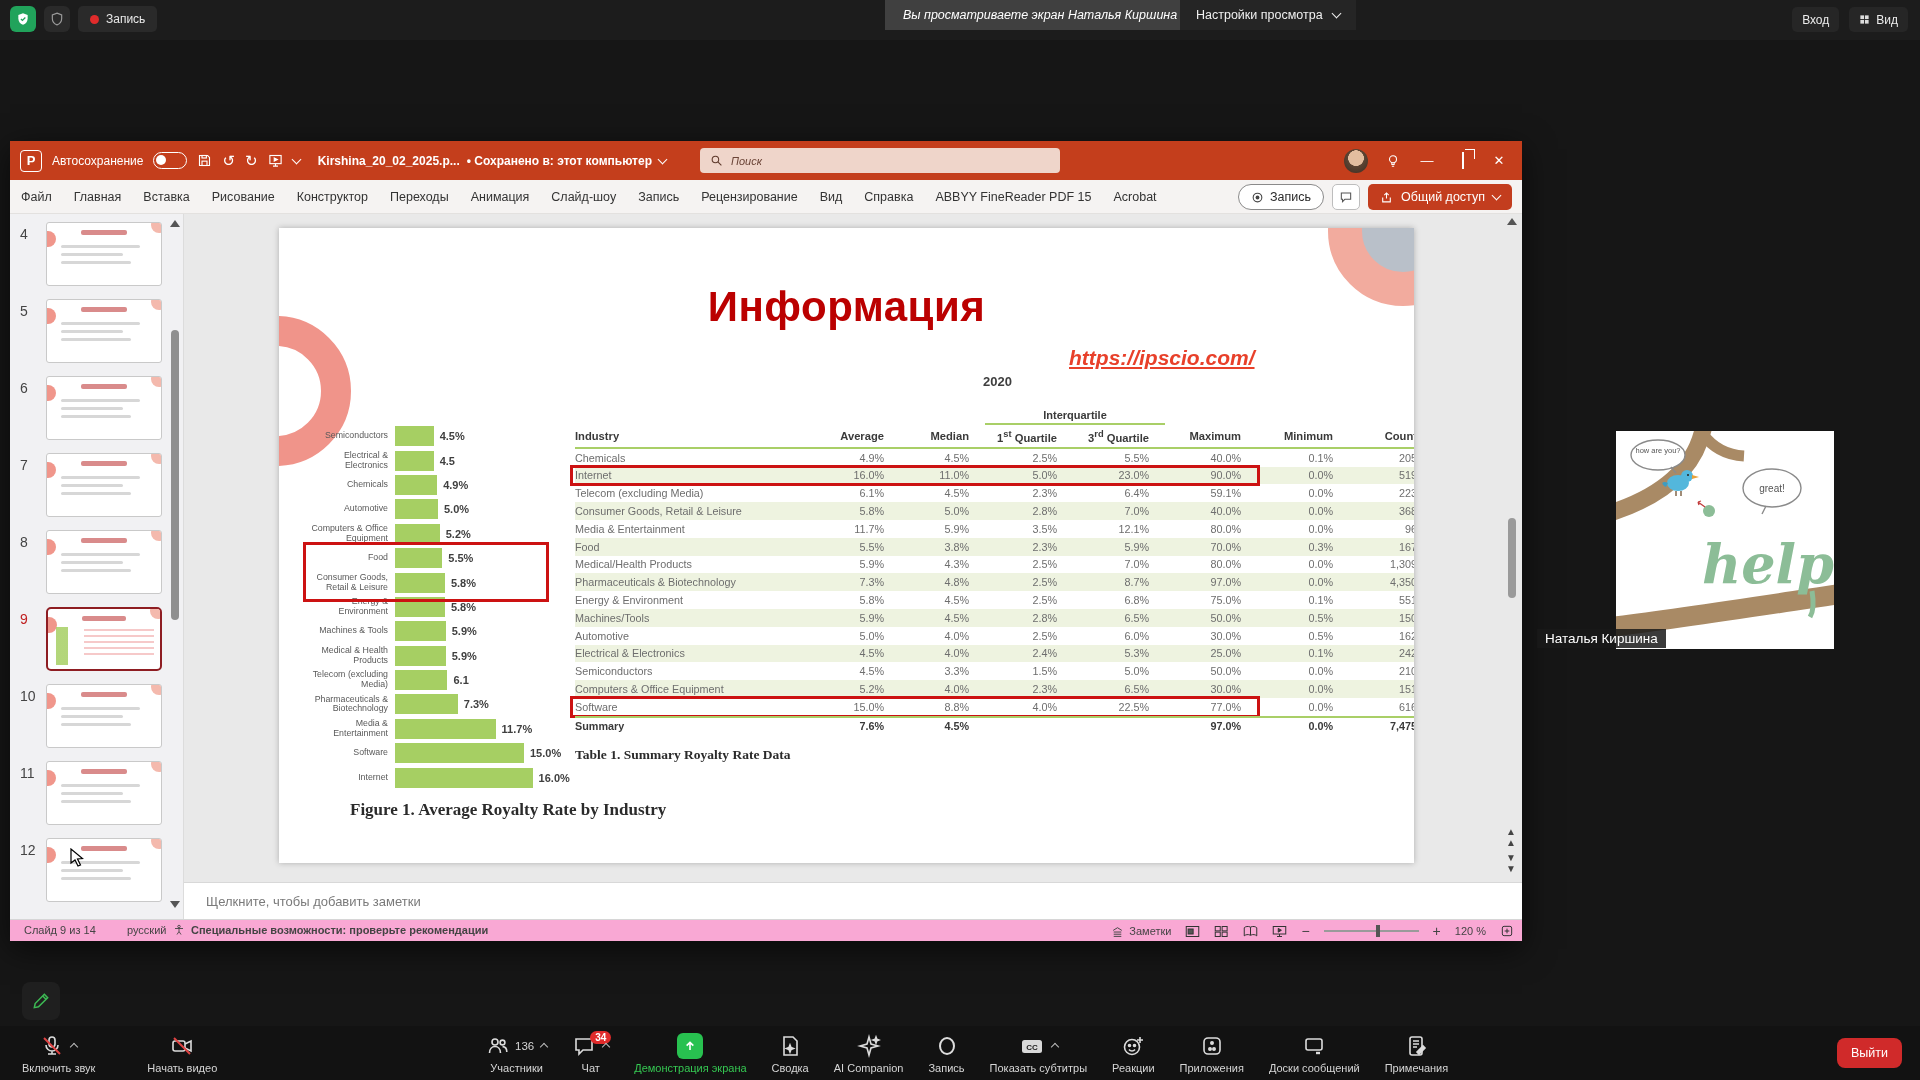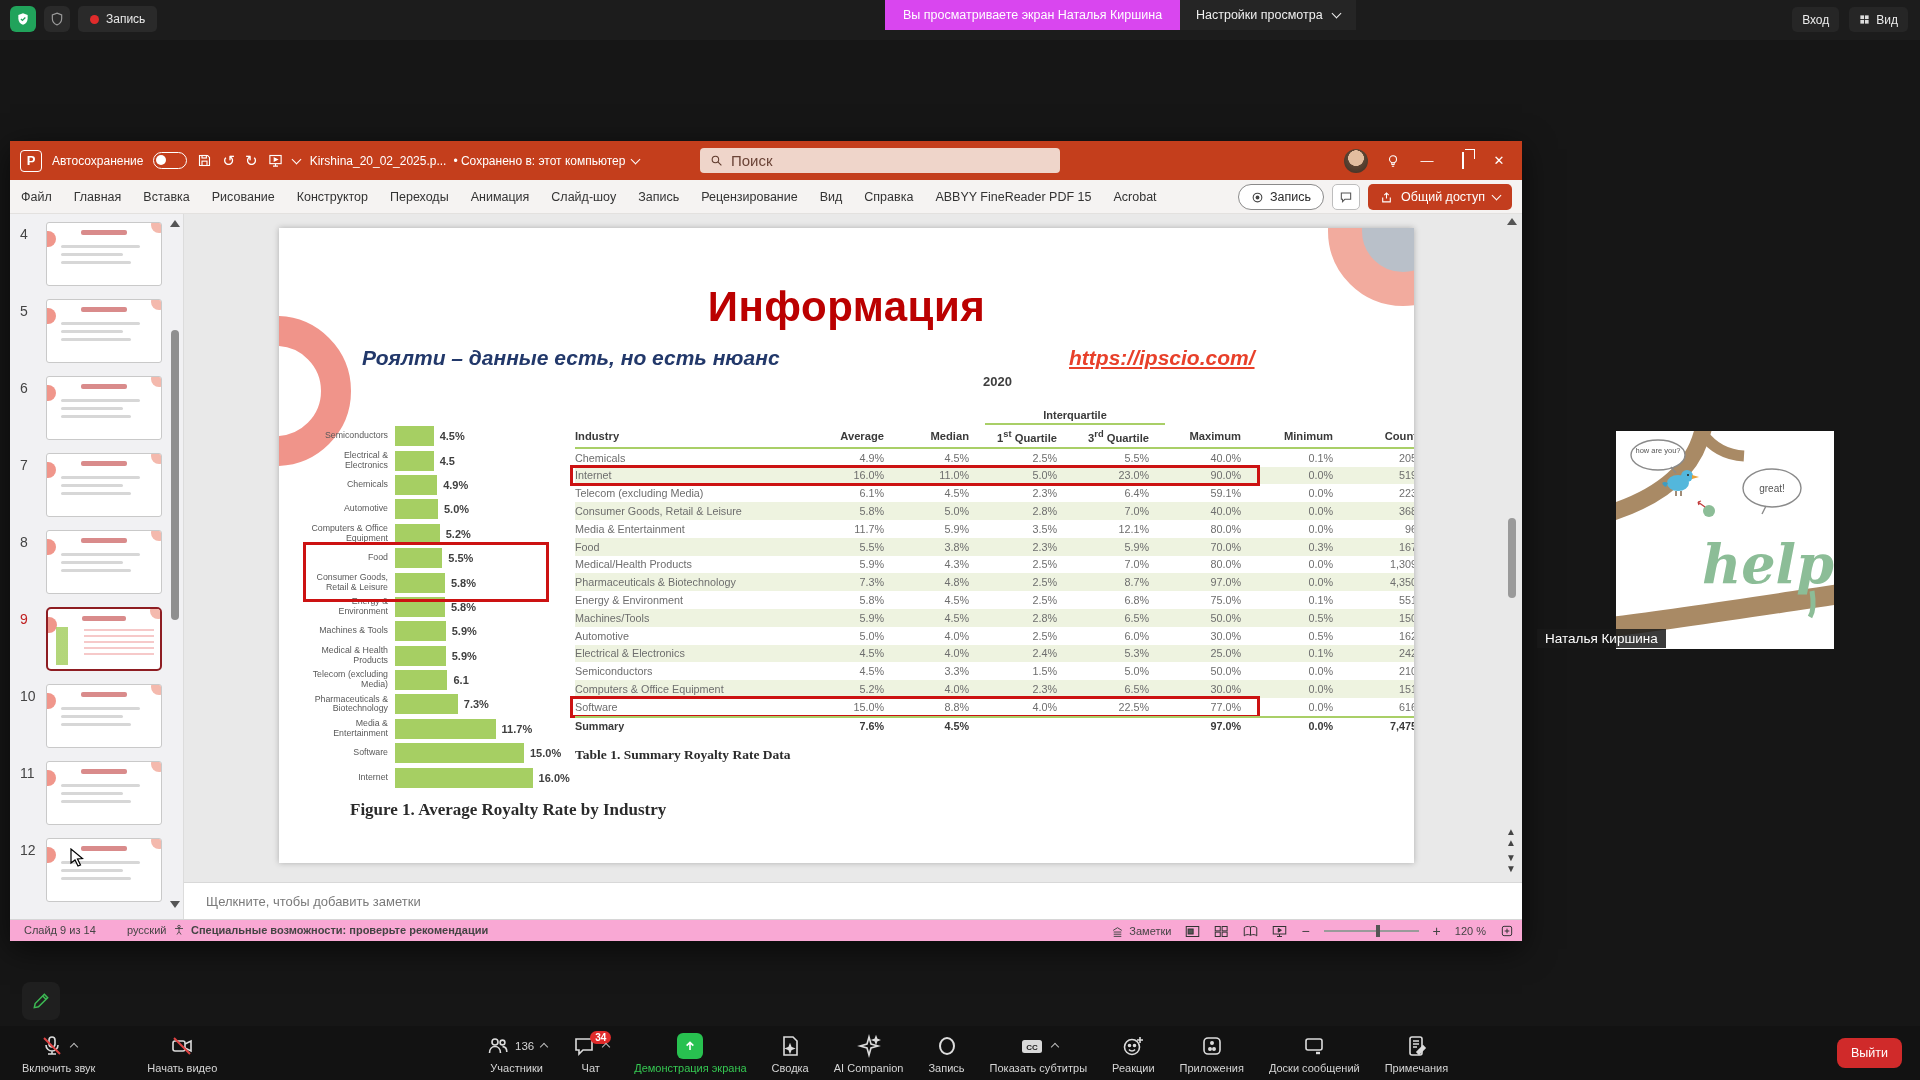--- a/index.html
+++ b/index.html
@@ -9,46 +9,46 @@
 
   
   .topbar { position:absolute; left:0; top:0; width:1920px; height:40px; background:#1c1c1c; }
   .tb-left { position:absolute; left:10px; top:6px; display:flex; align-items:center; gap:8px; }
   .tb-ico { width:26px; height:26px; border-radius:6px; display:flex; align-items:center; justify-content:center; }
   .tb-shield { background:#21a35b; }
   .tb-enc { background:#2a2a2a; }
   .tb-pill { height:26px; background:#2a2a2a; border-radius:5px; color:#e8e8e8; font-size:12px;
              display:flex; align-items:center; gap:7px; padding:0 12px; }
   .reddot { width:9px; height:9px; border-radius:50%; background:#e02b2b; }
-  .tb-banner { position:absolute; left:885px; top:0; height:30px; background:#d946ef; color:#fff;
-               font-size:12.5px; display:flex; align-items:center; padding:0 18px; }
+  .tb-banner { position:absolute; left:885px; top:0; height:30px; background:#404040; color:#fff;
+               font-size:12.5px; display:flex; align-items:center; padding:0 18px;font-style:italic; }
   .tb-settings { position:absolute; left:1180px; top:0; height:30px; background:#252525; color:#f0f0f0;
                  font-size:12.5px; display:flex; align-items:center; gap:10px; padding:0 16px; }
   .tb-right { position:absolute; right:12px; top:7px; display:flex; gap:10px; }
   .tb-btn { height:25px; background:#262626; border-radius:5px; color:#ececec; font-size:12px;
             display:flex; align-items:center; gap:6px; padding:0 10px; }
   .chev { width:7px; height:7px; border-right:1.6px solid currentColor; border-bottom:1.6px solid currentColor;
           transform:rotate(45deg); display:inline-block; margin-top:-3px; }
 
   
   .ppt { position:absolute; left:10px; top:141px; width:1512px; height:800px; background:#fff;
          box-shadow:0 8px 30px rgba(0,0,0,.6); }
   .ppt-title { position:absolute; left:0; top:0; width:100%; height:39px; background:#c43e1c;
                display:flex; align-items:center; color:#fff; font-size:12px; }
   .pt-left { display:flex; align-items:center; gap:10px; padding-left:10px; }
   .ppt-logo { width:22px; height:22px; border:1.6px solid #fff; border-radius:4px; color:#fff;
               font-weight:bold; font-size:13px; display:flex; align-items:center; justify-content:center; }
   .toggle { width:34px; height:17px; border:1.5px solid #fff; border-radius:9px; position:relative; }
   .toggle::after { content:""; position:absolute; left:2px; top:1.8px; width:10px; height:10px; border-radius:50%; background:#fff; }
   .pt-ic { color:#fff; font-size:15px; line-height:1; display:flex; align-items:center; }
-  .pt-file { display:flex; align-items:center; gap:7px; white-space:nowrap; }
+  .pt-file { margin-left:8px; display:flex; align-items:center; gap:7px; white-space:nowrap;font-weight:bold; }
   .pt-search { position:absolute; left:690px; top:7px; width:360px; height:25px; background:#efd5ca;
                border-radius:4px; display:flex; align-items:center; gap:8px; padding:0 10px; }
-  .pt-search input { border:none; outline:none; background:transparent; font-size:15px; color:#5e3a2c; width:300px;
-                     font-family:"Liberation Sans", sans-serif; }
+  .pt-search input { border:none; outline:none; background:transparent; font-size:11px; color:#5e3a2c; width:300px;
+                     font-family:"Liberation Sans", sans-serif;font-style:italic; }
   .pt-search input::placeholder { color:#6b4437; opacity:1; }
   .pt-right { position:absolute; right:0; top:0; height:39px; display:flex; align-items:center; gap:18px; padding-right:14px; }
   .avatar { width:24px; height:24px; border-radius:50%;
             background:radial-gradient(circle at 50% 38%, #e3bd9f 40%, #5d4433 42%, #3c2c22 100%); }
   .winbtn { color:#fff; font-size:13px; width:18px; text-align:center; }
   .restore { width:11px; height:11px; border:1.4px solid #fff; position:relative; }
   .restore::after { content:""; position:absolute; left:2px; top:-4px; width:9px; height:9px; border:1.4px solid #fff; border-bottom:none; border-left:none; }
 
   .ppt-ribbon { position:absolute; left:0; top:39px; width:100%; height:34px; background:#f5f3f2;
                 border-bottom:1px solid #e3e1df; display:flex; align-items:center; }
@@ -416,21 +416,20 @@
             </div>
           </div>
         </div>
 
       <div class="canvas">
         <div class="slide">
           <div class="dec-circ-grey"></div>
           <div class="dec-ring-tr"></div>
           <div class="dec-ring"></div>
           <div class="s-title">Информация</div>
-          <div class="s-sub">Роялти – данные есть, но есть нюанс</div>
           <div class="s-link">https://ipscio.com/</div>
 
           <div class="chart">
               <div class="crow">
                 <div class="clabel">Semiconductors</div>
                 <div class="cbar" style="width:38.699999999999996px;background:#a6cf63"></div>
                 <div class="cval">4.5%</div>
               </div>
               <div class="crow">
                 <div class="clabel">Electrical &amp; Electronics</div>

